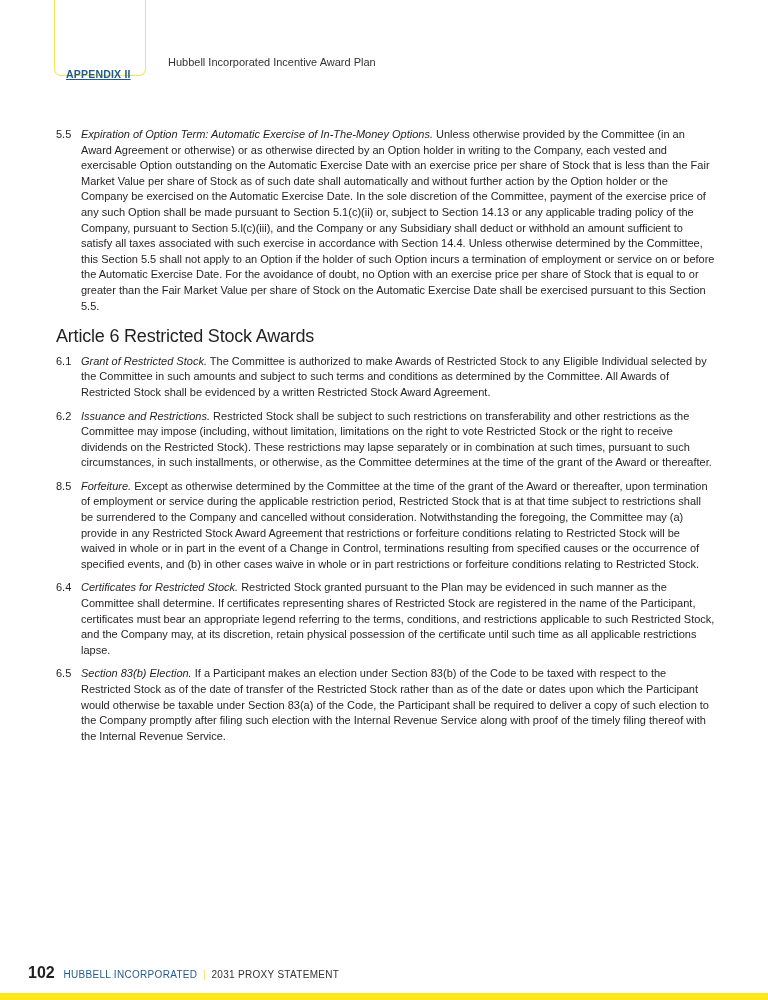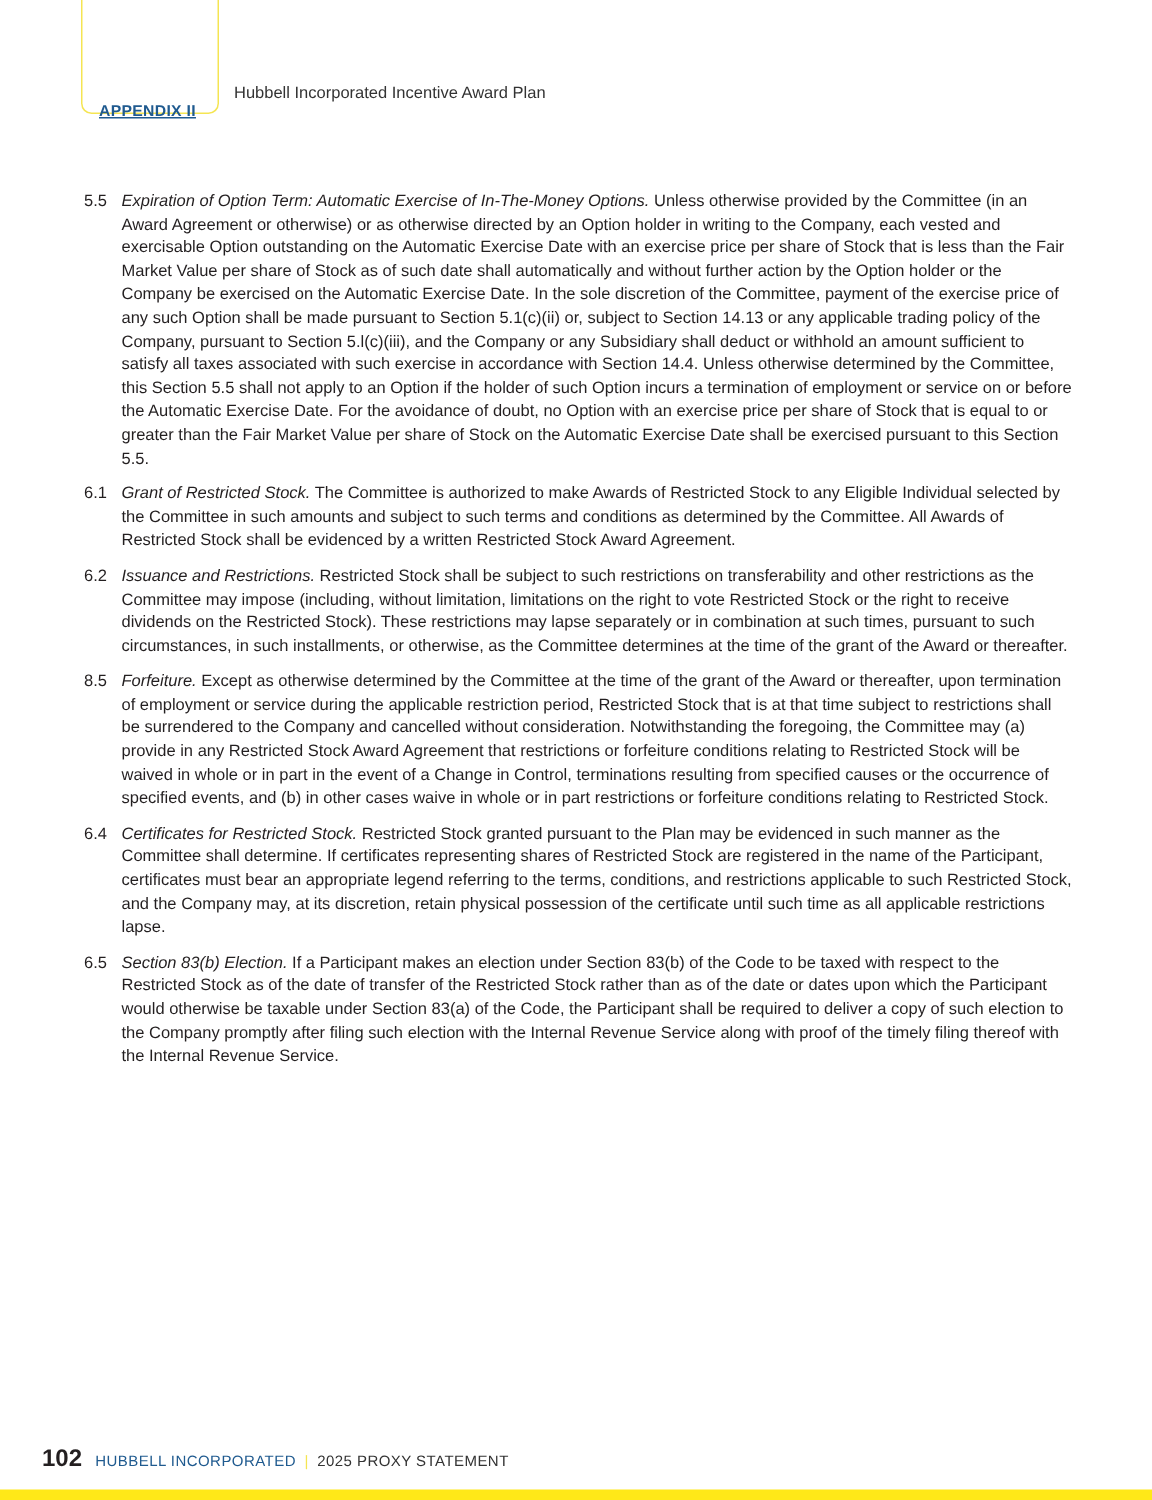--- a/index.html
+++ b/index.html
@@ -2,21 +2,21 @@
 <html><head>
   <meta charset="utf-8">
   <style>
     html, body { margin: 0; padding: 0; background: #ffffff; }
     body { width: 768px; height: 1000px; position: relative; overflow: hidden;
            font-family: "Liberation Sans", sans-serif; color: #231f20; }
     .tab { position: absolute; left: 54px; top: -4px; width: 92px; height: 80px;
            border: 1.5px solid #f5e552; border-top: none; border-radius: 0 0 7px 7px; box-sizing: border-box; }
     .tab-label { position: absolute; left: 66px; top: 68px; font-size: 10.5px; font-weight: bold;
                  color: #1f5a8f; letter-spacing: 0.2px; text-decoration: underline; }
-    .header-title { position: absolute; left: 156px; top: 56px; font-size: 11px; color: #333; }
+    .header-title { position: absolute; left: 168px; top: 56px; font-size: 11px; color: #333; }
     .content { position: absolute; left: 56px; top: 109px; width: 660px; font-size: 11px; line-height: 15.6px; margin-top: 18px; }
     .section { display: flex; margin-bottom: 8px; }
     .num { width: 25px; flex: 0 0 25px; }
     .body { flex: 1; }
     .body i { font-style: italic; }
     h2 { font-size: 18px; font-weight: normal; margin: 15px 0 9px 0; color: #231f20; letter-spacing: -0.2px; }
     .footer { position: absolute; left: 28px; top: 964px; font-size: 10px; }
     .page-num { font-weight: bold; font-size: 16px; margin-right: 6px; }
     .company { color: #1f5a8f; font-weight: normal; letter-spacing: 0.3px; margin-top: 12px; }
     .sep { color: #f5e552; margin: 0 3px; }
@@ -29,20 +29,21 @@
 <div class="tab"></div>
 <div class="tab-label">APPENDIX II</div>
 <div class="header-title">Hubbell Incorporated Incentive Award Plan</div>
 
 <div class="content">
   <div class="section">
     <div class="num">5.5</div>
     <div class="body"><i>Expiration of Option Term: Automatic Exercise of In-The-Money Options.</i><span> Unless otherwise provided by the Committee (in an Award Agreement or otherwise) or as otherwise directed by an Option holder in writing to the Company, each vested and exercisable Option outstanding on the Automatic Exercise Date with an exercise price per share of Stock that is less than the Fair Market Value per share of Stock as of such date shall automatically and without further action by the Option holder or the Company be exercised on the Automatic Exercise Date. In the sole discretion of the Committee, payment of the exercise price of any such Option shall be made pursuant to Section 5.1(c)(ii) or, subject to Section 14.13 or any applicable trading policy of the Company, pursuant to Section 5.l(c)(iii), and the Company or any Subsidiary shall deduct or withhold an amount sufficient to satisfy all taxes associated with such exercise in accordance with Section 14.4. Unless otherwise determined by the Committee, this Section 5.5 shall not apply to an Option if the holder of such Option incurs a termination of employment or service on or before the Automatic Exercise Date. For the avoidance of doubt, no Option with an exercise price per share of Stock that is equal to or greater than the Fair Market Value per share of Stock on the Automatic Exercise Date shall be exercised pursuant to this Section 5.5.</span></div>
   </div>
 
+  <h2>Article 6 Restricted Stock Awards</h2>
 
   <div class="section">
     <div class="num">6.1</div>
     <div class="body"><i>Grant of Restricted Stock.</i><span> The Committee is authorized to make Awards of Restricted Stock to any Eligible Individual selected by the Committee in such amounts and subject to such terms and conditions as determined by the Committee. All Awards of Restricted Stock shall be evidenced by a written Restricted Stock Award Agreement.</span></div>
   </div>
   <div class="section">
     <div class="num">6.2</div>
     <div class="body"><i>Issuance and Restrictions.</i><span> Restricted Stock shall be subject to such restrictions on transferability and other restrictions as the Committee may impose (including, without limitation, limitations on the right to vote Restricted Stock or the right to receive dividends on the Restricted Stock). These restrictions may lapse separately or in combination at such times, pursuant to such circumstances, in such installments, or otherwise, as the Committee determines at the time of the grant of the Award or thereafter.</span></div>
   </div>
   <div class="section">
@@ -56,15 +57,15 @@
   <div class="section">
     <div class="num">6.5</div>
     <div class="body"><i>Section 83(b) Election.</i><span> If a Participant makes an election under Section 83(b) of the Code to be taxed with respect to the Restricted Stock as of the date of transfer of the Restricted Stock rather than as of the date or dates upon which the Participant would otherwise be taxable under Section 83(a) of the Code, the Participant shall be required to deliver a copy of such election to the Company promptly after filing such election with the Internal Revenue Service along with proof of the timely filing thereof with the Internal Revenue Service.</span></div>
   </div>
 </div>
 
 <div class="footer">
   <span class="page-num">102</span>
   <span class="company">HUBBELL INCORPORATED</span>
   <span class="sep">|</span>
-  <span class="doc">2025 PROXY STATEMENT</span>
+  <span class="doc">2031 PROXY STATEMENT</span>
 </div>
 <div class="stripe"></div>
 
 </body></html>

